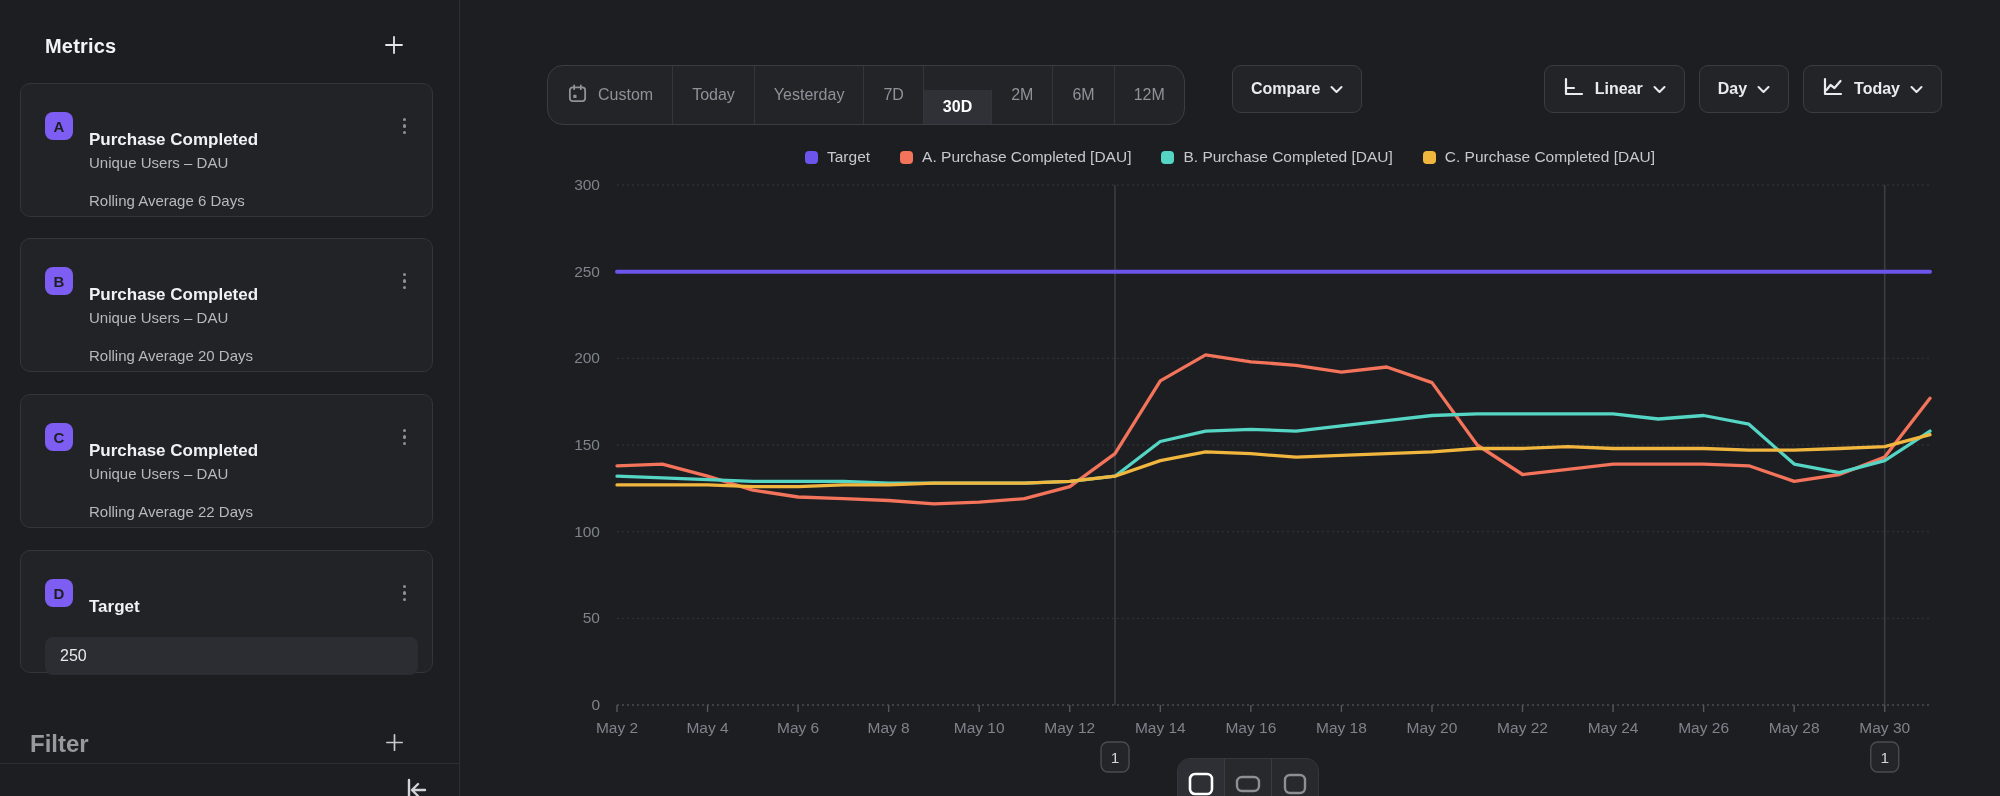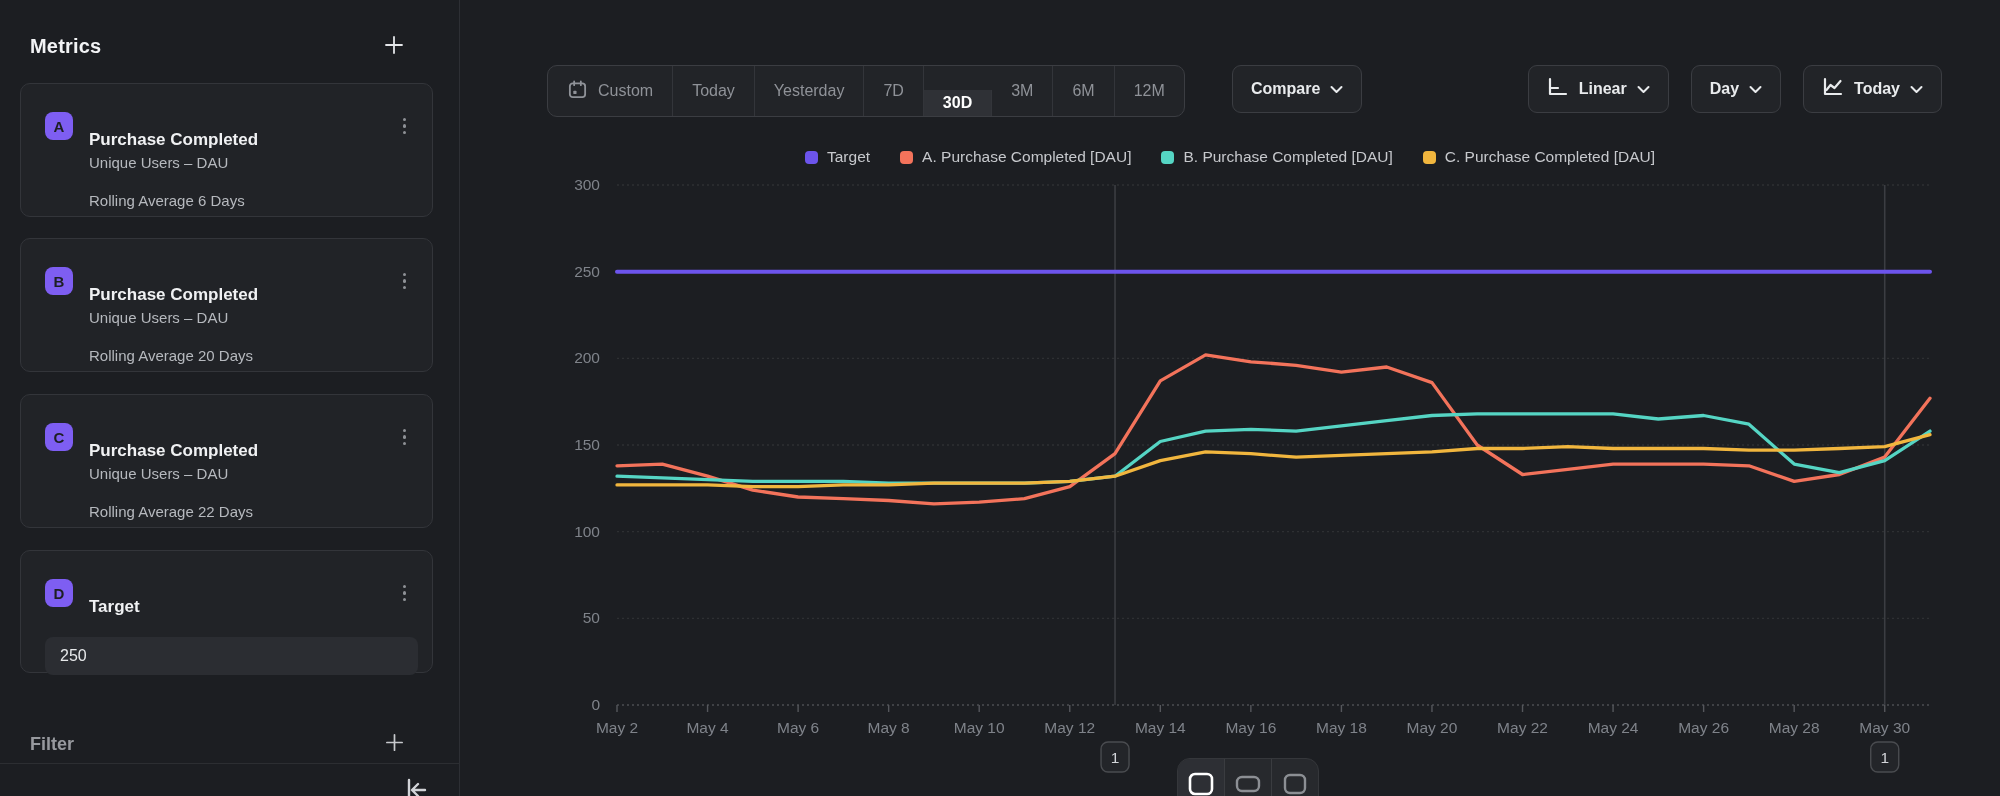--- a/index.html
+++ b/index.html
@@ -13,21 +13,21 @@
 
   
   .sidebar {
     position:absolute; left:0; top:0; width:460px; height:796px;
     background:#1c1e22; border-right:1px solid #2d2f34;
   }
   .sidebar-header {
     display:flex; align-items:center; justify-content:space-between;
     padding:30px 50px 0 30px;
   }
-  .sidebar-title { font-size:20px; font-weight:700; color:#f2f3f5; letter-spacing:.2px; }
+  .sidebar-title { font-size:20px; font-weight:700; color:#f2f3f5; letter-spacing:.2px;margin-left:15px; }
   .icon-btn { background:none; border:none; cursor:pointer; display:flex; align-items:center; justify-content:center; padding:4px; }
   .metric-card {
     position:absolute; left:20px; width:413px;
     background:#212327; border:1px solid #33353a; border-radius:10px;
     padding:18px 20px 0 24px;
   }
   .card-a { top:83px;  height:134px; }
   .card-b { top:238px; height:134px; }
   .card-c { top:394px; height:134px; }
   .card-d { top:550px; height:123px; }
@@ -46,47 +46,47 @@
   .target-input {
     display:block; width:373px; height:38px; margin-top:20px;
     background:#2b2d32; border:none; border-radius:8px;
     color:#e7e9eb; font-size:16px; padding:0 15px;
     font-family:"Liberation Sans", sans-serif;
   }
   .filter-row {
     position:absolute; left:30px; right:50px; top:728px;
     display:flex; align-items:center; justify-content:space-between;
   }
-  .filter-title { font-size:18px; font-weight:700; color:#97999e;text-align:center; }
+  .filter-title { font-size:24px; font-weight:700; color:#97999e;text-align:center; }
   .sidebar-divider { position:absolute; left:0; top:763px; width:460px; height:1px; background:#2c2e32; }
   .collapse-btn { position:absolute; left:398px; top:774px; }
 
   
   .range-control {
-    position:absolute; left:547px; top:65px; height:52px;
+    position:absolute; left:547px; top:65px; height:60px;
     display:flex; align-items:stretch;
-    border:1px solid #3b3d42; border-radius:10px; background:#222428;
+    border:1px solid #3b3d42; border-radius:16px; background:#222428;
     overflow:hidden;
   }
   .range-seg {
     display:flex; align-items:center; gap:10px;
     padding:0 19px; font-size:16px; color:#8f9298; cursor:pointer;
     border-right:1px solid #33353a; background:transparent; border-top:none; border-bottom:none; border-left:none;
     font-family:"Liberation Sans", sans-serif; white-space:nowrap;
   }
   .range-seg:last-child { border-right:none; }
   .range-seg.active { background:#2f3136; color:#ffffff; font-weight:700;margin-top:24px; }
   .toolbar-btn {
     height:48px; display:flex; align-items:center; gap:10px;
     background:#222428; border:1px solid #3b3d42; border-radius:9px;
     color:#e9ebed; font-size:16px; font-weight:700; padding:0 18px; cursor:pointer;
     font-family:"Liberation Sans", sans-serif; white-space:nowrap;
   }
   .compare-btn { position:absolute; left:1232px; top:65px; }
-  .right-controls { position:absolute; right:58px; top:65px; display:flex; gap:22px; }
+  .right-controls { position:absolute; right:58px; top:65px; display:flex; gap:14px; }
 
   
   .legend {
     position:absolute; left:460px; top:148px; width:1540px;
     display:flex; justify-content:center; gap:30px; align-items:center;
   }
   .legend-item { display:flex; align-items:center; gap:9px; }
   .legend-swatch { width:13px; height:13px; border-radius:4px; }
   .legend-label { font-size:15.5px; color:#c6c8cc; }
   #chart-svg { position:absolute; left:460px; top:0; }
@@ -206,21 +206,21 @@
     <button class="range-seg">
       <span>Yesterday</span>
     </button>
     <button class="range-seg">
       <span>7D</span>
     </button>
     <button class="range-seg active">
       <span>30D</span>
     </button>
     <button class="range-seg">
-      <span>3M</span>
+      <span>2M</span>
     </button>
     <button class="range-seg">
       <span>6M</span>
     </button>
     <button class="range-seg">
       <span>12M</span>
     </button>
   </div>
 
 <button class="toolbar-btn compare-btn">

